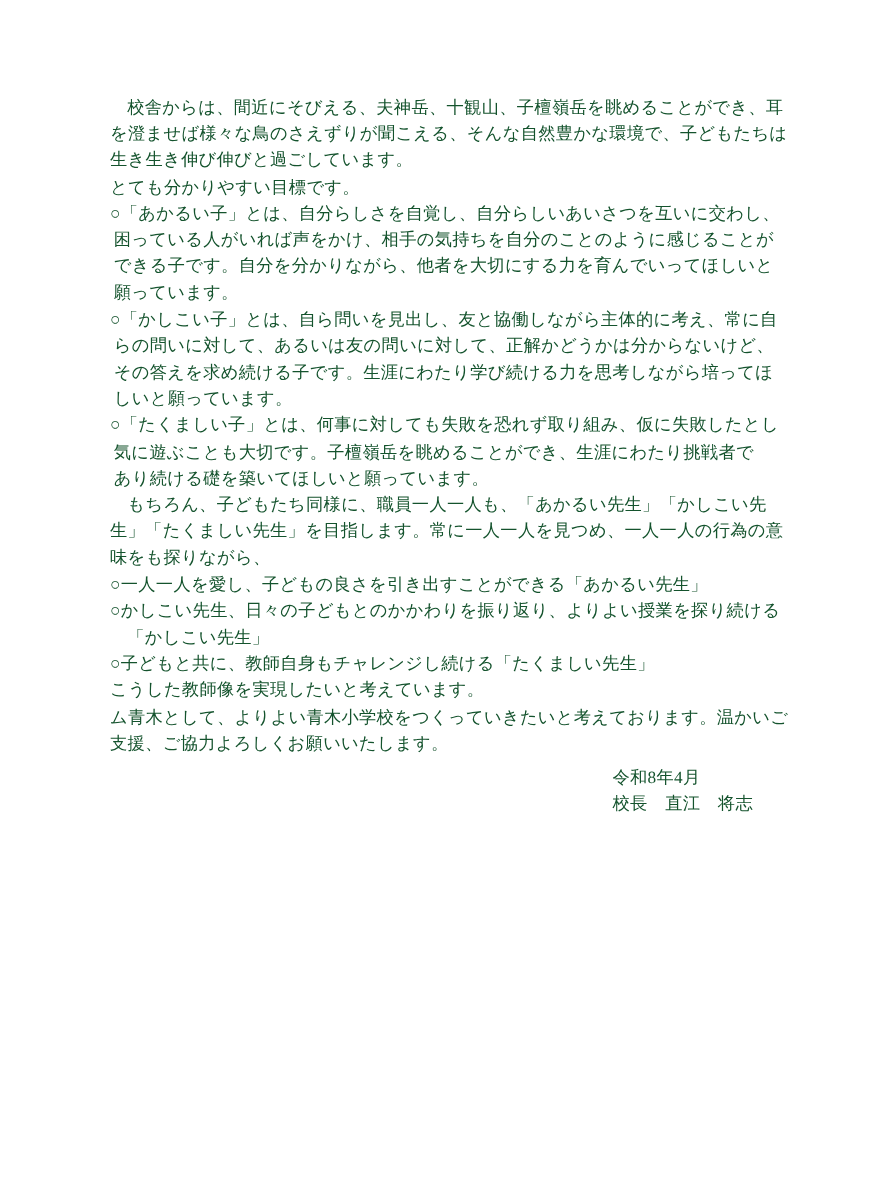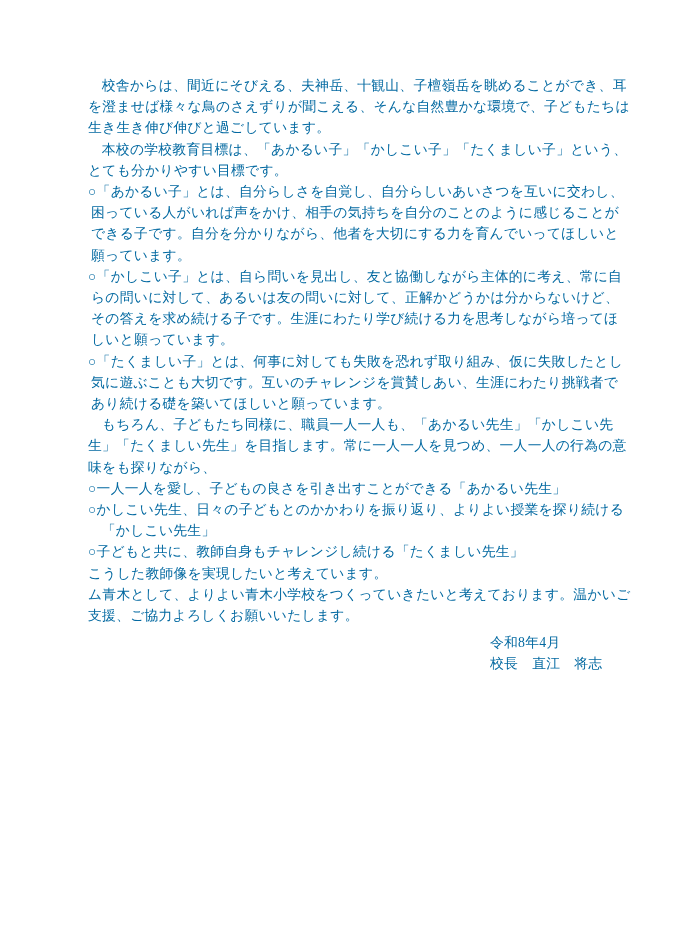--- a/index.html
+++ b/index.html
@@ -10,21 +10,21 @@
   .page {
     position: relative;
     width: 698px;
     height: 948px;
     background: #ffffff;
     box-sizing: border-box;
     padding: 75px 88px 4px 88px;
     font-family: "Liberation Serif", "DejaVu Serif", serif;
     font-size: 13.8px;
     line-height: 21.2px;
-    color: #0369a1;
+    color: #14532d;
     overflow: hidden;
   }
   .body-text {
     width: 522px;
   }
   .ln {
     white-space: nowrap;
     letter-spacing: 0.25px;
   }
   
@@ -44,32 +44,31 @@
   }
 </style>
 </head>
 <body>
 
 <div class="page">
   <div class="body-text">
     <div class="ln ind">校舎からは、間近にそびえる、夫神岳、十観山、子檀嶺岳を眺めることができ、耳</div>
     <div class="ln">を澄ませば様々な鳥のさえずりが聞こえる、そんな自然豊かな環境で、子どもたちは</div>
     <div class="ln">生き生き伸び伸びと過ごしています。</div>
-    <div class="ln ind">本校の学校教育目標は、「あかるい子」「かしこい子」「たくましい子」という、</div>
     <div class="ln">とても分かりやすい目標です。</div>
     <div class="ln">○「あかるい子」とは、自分らしさを自覚し、自分らしいあいさつを互いに交わし、</div>
     <div class="ln cont">困っている人がいれば声をかけ、相手の気持ちを自分のことのように感じることが</div>
     <div class="ln cont">できる子です。自分を分かりながら、他者を大切にする力を育んでいってほしいと</div>
     <div class="ln cont">願っています。</div>
     <div class="ln">○「かしこい子」とは、自ら問いを見出し、友と協働しながら主体的に考え、常に自</div>
     <div class="ln cont">らの問いに対して、あるいは友の問いに対して、正解かどうかは分からないけど、</div>
     <div class="ln cont">その答えを求め続ける子です。生涯にわたり学び続ける力を思考しながら培ってほ</div>
     <div class="ln cont">しいと願っています。</div>
     <div class="ln">○「たくましい子」とは、何事に対しても失敗を恐れず取り組み、仮に失敗したとし</div>
-    <div class="ln cont">気に遊ぶことも大切です。互いのチャレンジを賞賛しあい、生涯にわたり挑戦者で</div>
+    <div class="ln cont">気に遊ぶことも大切です。子檀嶺岳を眺めることができ、生涯にわたり挑戦者で</div>
     <div class="ln cont">あり続ける礎を築いてほしいと願っています。</div>
     <div class="ln ind">もちろん、子どもたち同様に、職員一人一人も、「あかるい先生」「かしこい先</div>
     <div class="ln">生」「たくましい先生」を目指します。常に一人一人を見つめ、一人一人の行為の意</div>
     <div class="ln">味をも探りながら、</div>
     <div class="ln">○一人一人を愛し、子どもの良さを引き出すことができる「あかるい先生」</div>
     <div class="ln">○かしこい先生、日々の子どもとのかかわりを振り返り、よりよい授業を探り続ける</div>
     <div class="ln ind">「かしこい先生」</div>
     <div class="ln">○子どもと共に、教師自身もチャレンジし続ける「たくましい先生」</div>
     <div class="ln">こうした教師像を実現したいと考えています。</div>
     <div class="ln">ム青木として、よりよい青木小学校をつくっていきたいと考えております。温かいご</div>

